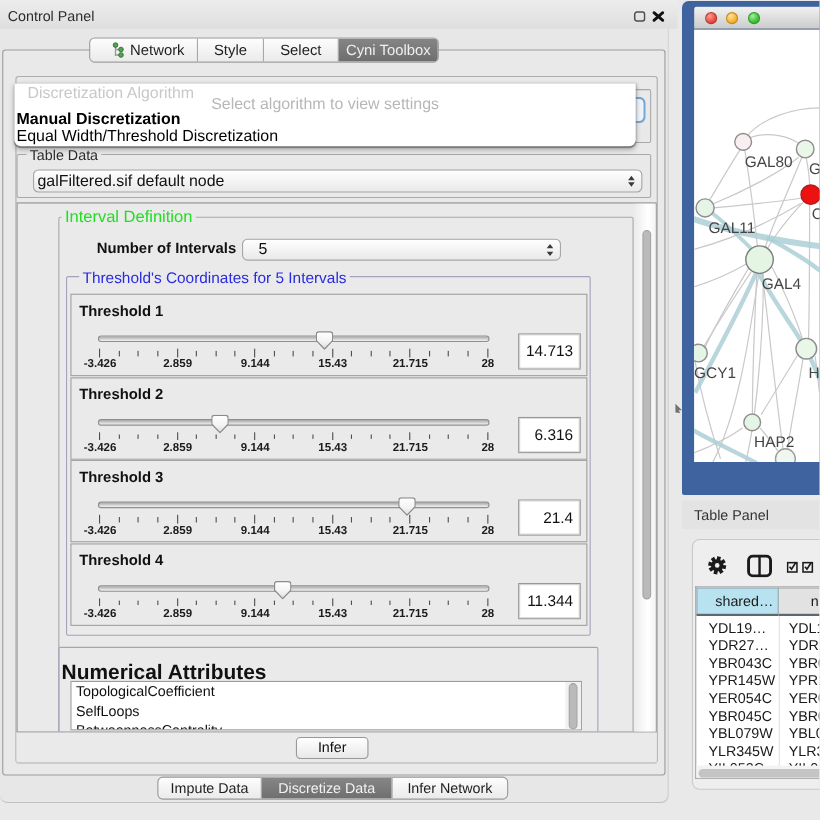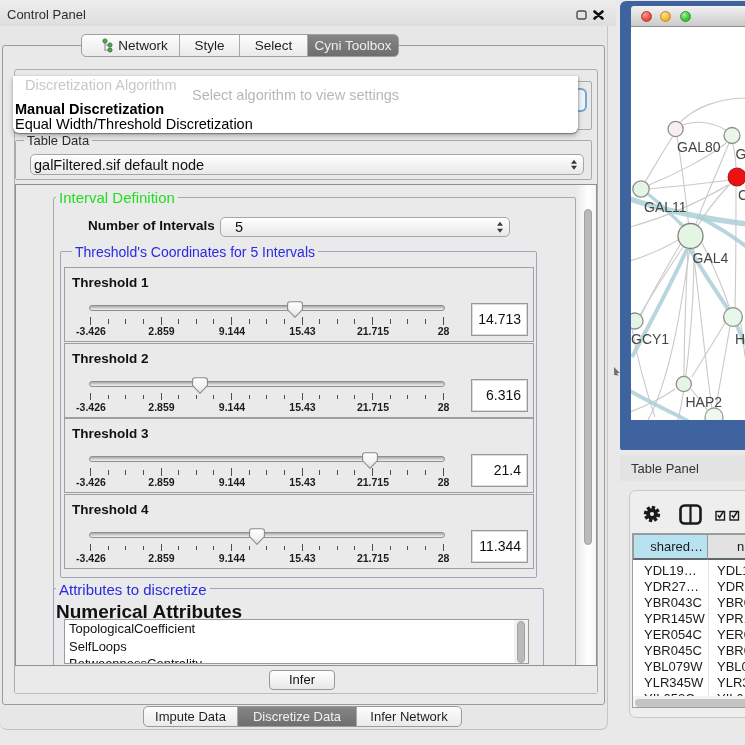--- a/index.html
+++ b/index.html
@@ -303,21 +303,20 @@
         <span style="left:96.5px">2.859</span>
         <span style="left:167.0px">9.144</span>
         <span style="left:237.5px">15.43</span>
         <span style="left:308.0px">21.715</span>
         <span style="left:378.5px">28</span>
       </div>
   <div class="vbox">11.344</div>
 </div>
 
   <div class="group" style="left:37px;top:403px;width:491px;height:120px;border-color:#a3a3bb"></div>
-  <div class="gtitle" style="left:40px;top:396px;color:#2a2ae2;background:#eaeaea;font-size:15px">Attributes to discretize</div>
   <div class="abs" style="left:40px;top:416px;font-size:19px;font-weight:bold;color:#111">Numerical Attributes</div>
 
   <div class="abs" style="left:561px;top:0;width:20px;height:482px;background:linear-gradient(90deg,#ececec,#ffffff 60%,#f2f2f2)"></div>
   <div class="sbv" style="left:568px;top:24px;width:8px;height:336px"></div>
 </div>
 <div id="numlist">
   <div>TopologicalCoefficient</div>
   <div>SelfLoops</div>
   <div>BetweennessCentrality</div>
   <div class="abs" style="left:449px;top:0;width:14px;height:45px;background:#f1f1f1;padding:0"></div>

